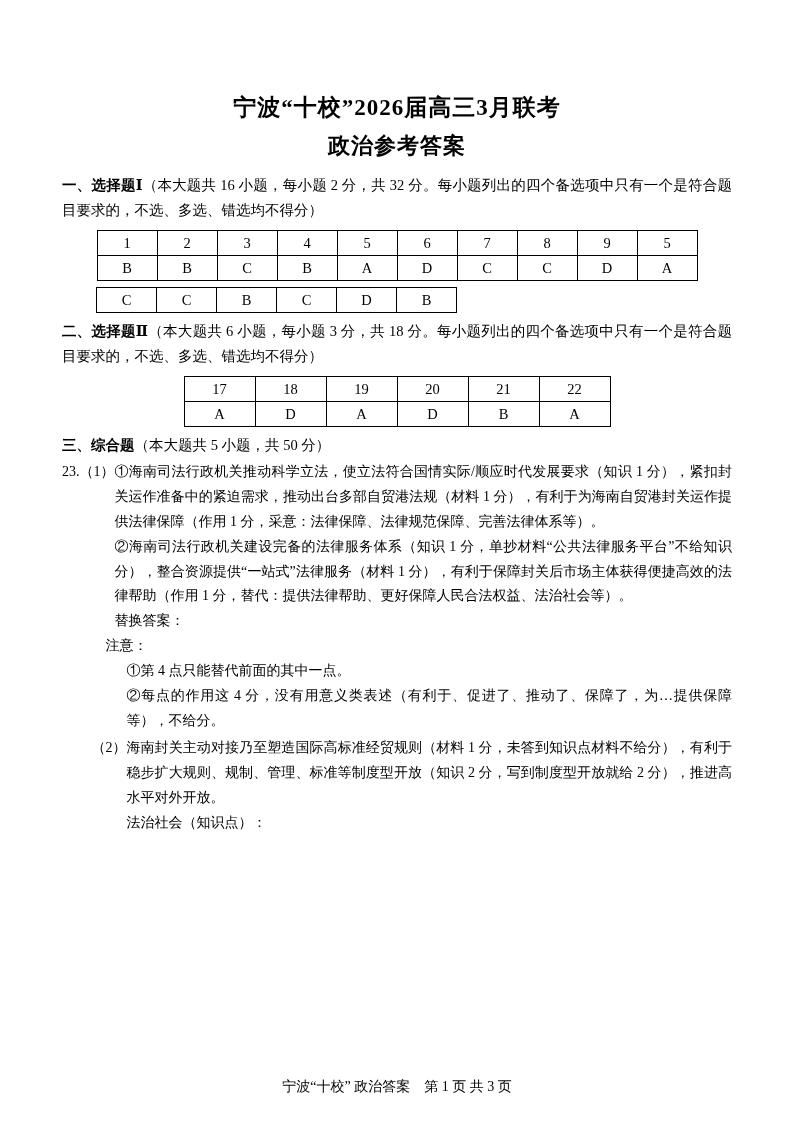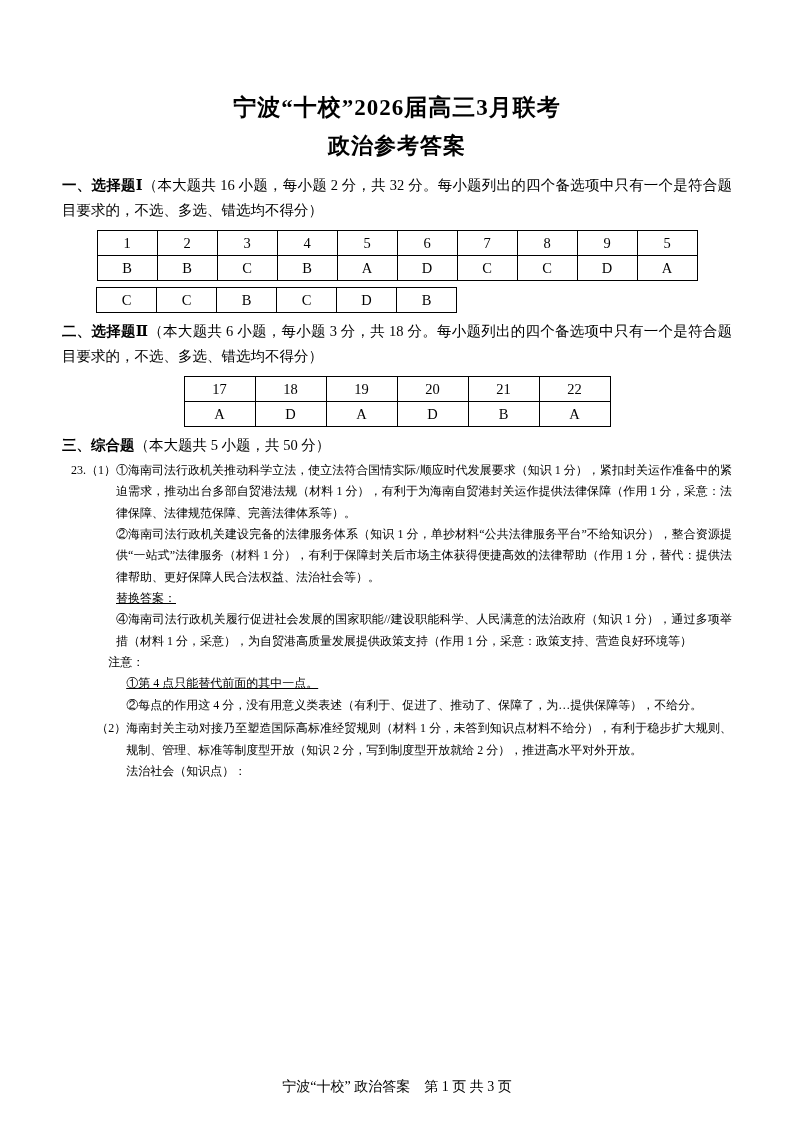--- a/index.html
+++ b/index.html
@@ -52,38 +52,36 @@
   }
   table.ans td {
     border: 1px solid #000;
     text-align: center;
     height: 22px;
     line-height: 22px;
   }
   .t1 td { width: 57px; }
   .t2 td { width: 68px; }
   .body-text {
-    font-size: 12px;
+    font-size: 14px;
     line-height: 1.78;
     text-align: justify;
-    margin-left: 9px;
   }
   .q-block {
     display: flex;
     margin-top: 2px;
   }
   .q-num {
     white-space: nowrap;
     flex: 0 0 auto;
   }
   .q-body {
     flex: 1 1 auto;
   }
   .underline {
-    text-decoration: underline;
   }
   .footer {
     position: absolute;
     left: 0;
     right: 0;
     bottom: 26px;
     text-align: center;
     font-size: 14px;
   }
 </style>
@@ -169,26 +167,25 @@
   <div class="sec-head">
     <span class="bold">三、综合题</span><span>（本大题共 5 小题，共 50 分）</span>
   </div>
 
   <div class="q-block body-text">
     <div class="q-num">23.（1）</div>
     <div class="q-body">
       <div>①海南司法行政机关推动科学立法，使立法符合国情实际/顺应时代发展要求（知识 1 分），紧扣封关运作准备中的紧迫需求，推动出台多部自贸港法规（材料 1 分），有利于为海南自贸港封关运作提供法律保障（作用 1 分，采意：法律保障、法律规范保障、完善法律体系等）。</div>
       <div>②海南司法行政机关建设完备的法律服务体系（知识 1 分，单抄材料“公共法律服务平台”不给知识分），整合资源提供“一站式”法律服务（材料 1 分），有利于保障封关后市场主体获得便捷高效的法律帮助（作用 1 分，替代：提供法律帮助、更好保障人民合法权益、法治社会等）。</div>
       <div class="underline">替换答案：</div>
-      <div>④海南司法行政机关履行促进社会发展的国家职能//建设职能科学、人民满意的法治政府（知识 1 分），通过多项举措（材料 1 分，采意），为自贸港高质量发展提供政策支持（作用 1 分，采意：政策支持、营造良好环境等）</div>
     </div>
   </div>
 
   <div class="body-text" style="padding-left:3.1em;">注意：</div>
-  <div class="body-text" style="padding-left:4.6em;text-decoration:underline;">①第 4 点只能替代前面的其中一点。</div>
+  <div class="body-text" style="padding-left:4.6em;">①第 4 点只能替代前面的其中一点。</div>
   <div class="body-text" style="padding-left:4.6em;">②每点的作用这 4 分，没有用意义类表述（有利于、促进了、推动了、保障了，为…提供保障等），不给分。</div>
 
   <div class="q-block body-text">
     <div class="q-num" style="padding-left:2.1em;">（2）</div>
     <div class="q-body">
       <div>海南封关主动对接乃至塑造国际高标准经贸规则（材料 1 分，未答到知识点材料不给分），有利于稳步扩大规则、规制、管理、标准等制度型开放（知识 2 分，写到制度型开放就给 2 分），推进高水平对外开放。</div>
       <div>法治社会（知识点）：</div>
     </div>
   </div>
 

